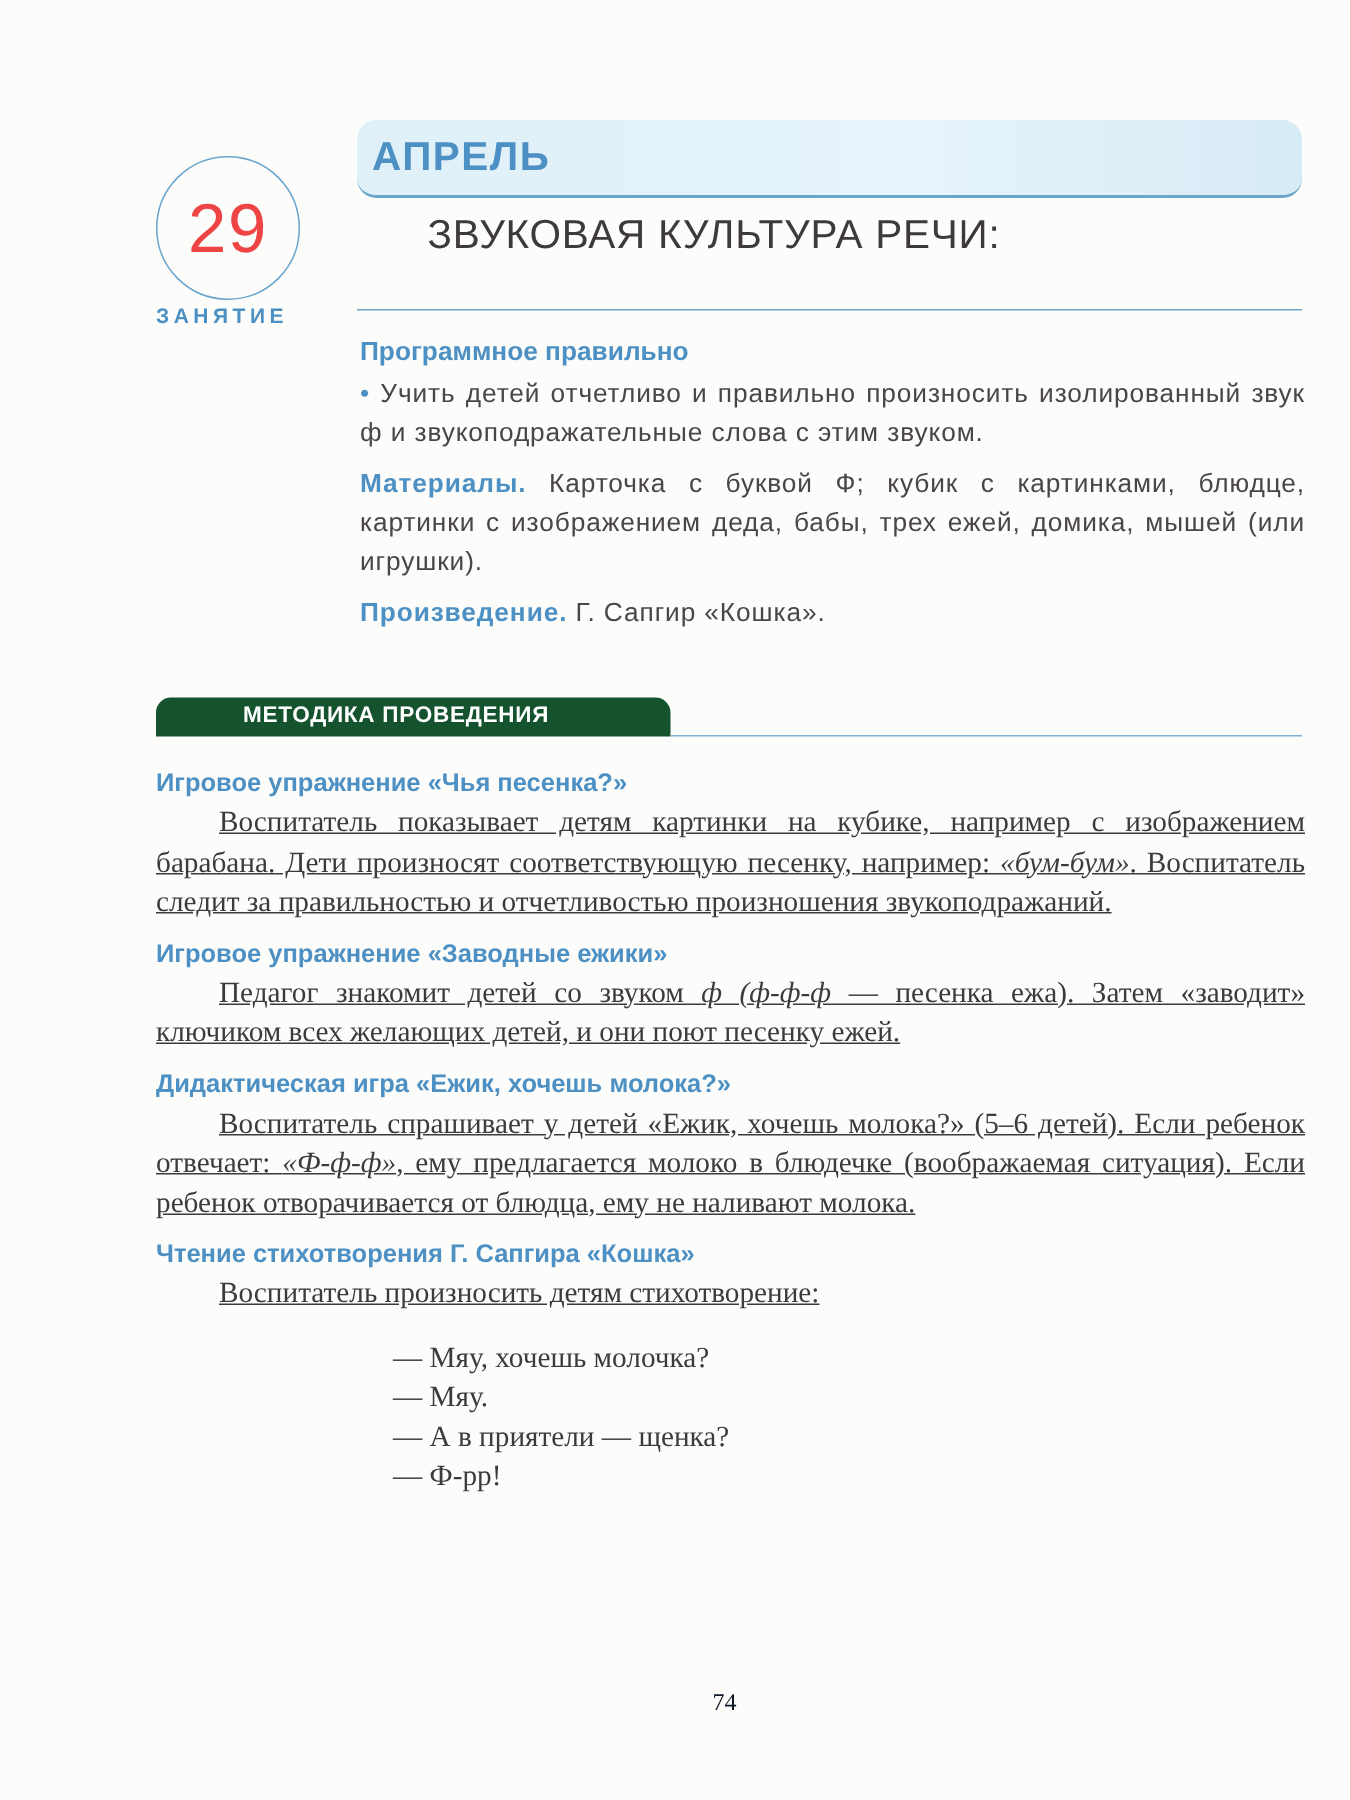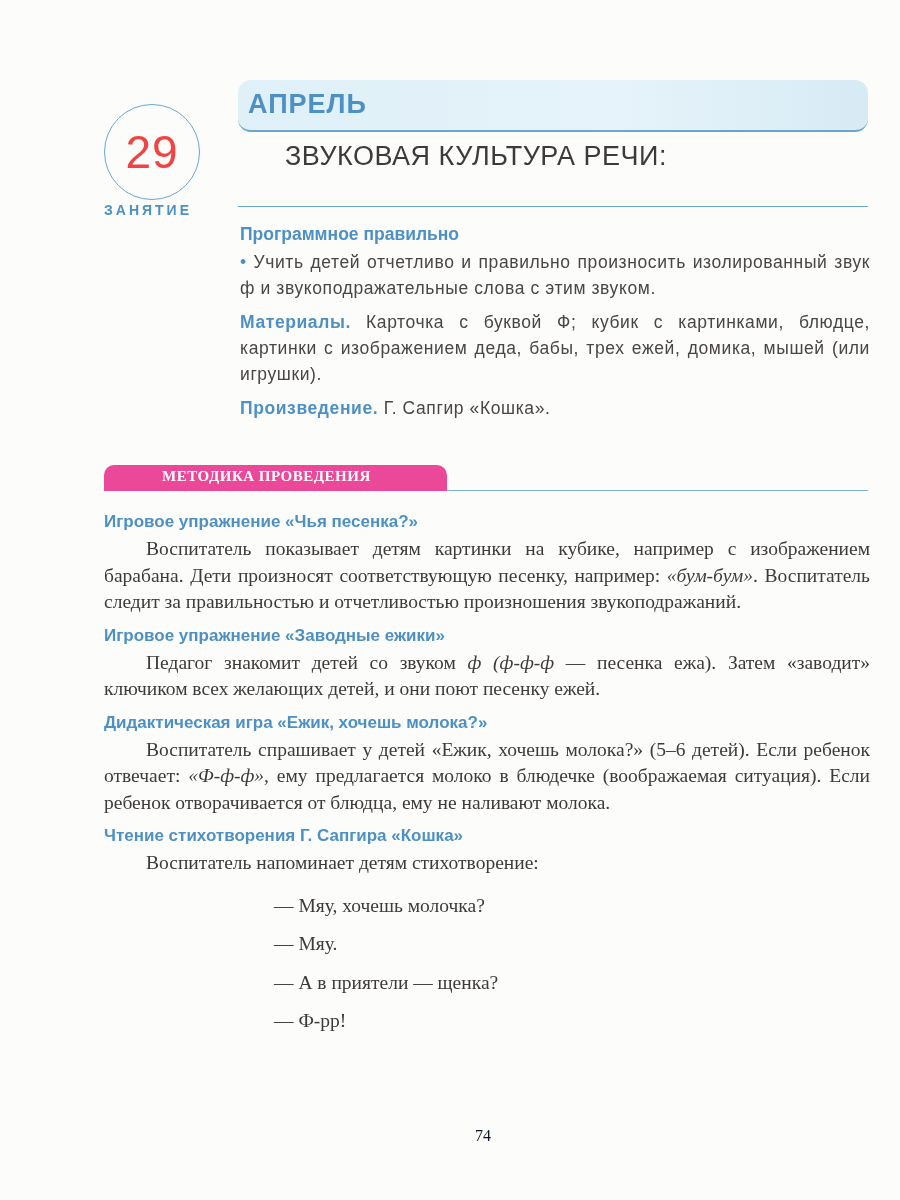--- a/index.html
+++ b/index.html
@@ -107,23 +107,22 @@
     }
     .program .bullet-color { color: #4d90c4; }
 
     
     .method-tab {
       position: absolute;
       left: 104px;
       top: 465px;
       width: 343px;
       height: 26px;
-      background: #ec4899;
+      background: #14532d;
       border-radius: 10px 10px 0 0;
-      font-family: Liberation Serif, serif;
     }
     .method-tab span {
       position: absolute;
       left: 58px;
       top: 3px;
       color: #ffffff;
       font-size: 15px;
       font-weight: bold;
       letter-spacing: 0.5px;
     }
@@ -149,28 +148,29 @@
       margin: 0;
       line-height: 24px;
     }
     .section-text {
       font-size: 19.5px;
       line-height: 26.5px;
       color: #3e3a3b;
       text-align: justify;
       text-indent: 42px;
       margin: 2px 0 8px 0;
+      text-decoration: underline;
     }
     .poem {
       margin: 16px 0 12px 158px;
       font-size: 19.5px;
       line-height: 26.5px;
       color: #3e3a3b;
     }
-    .poem div { margin: 12px; }
+    .poem div { margin: 0; }
     .final-text {
       font-size: 19.5px;
       line-height: 26.5px;
       color: #3e3a3b;
       text-align: justify;
       text-indent: 42px;
       margin: 0;
     }
     i { font-style: italic; }
 
@@ -225,21 +225,21 @@
   <h3 class="section-heading sans">Игровое упражнение «Чья песенка?»</h3>
   <p class="section-text serif"><span>Воспитатель показывает детям картинки на кубике, например с изображением барабана. Дети произносят соответствующую песенку, например: </span><i>«бум-бум»</i><span>. Воспитатель следит за правильностью и отчетливостью произношения звукоподражаний.</span></p>
 
   <h3 class="section-heading sans">Игровое упражнение «Заводные ежики»</h3>
   <p class="section-text serif"><span>Педагог знакомит детей со звуком </span><i>ф (ф-ф-ф</i><span> — песенка ежа). Затем «заводит» ключиком всех желающих детей, и они поют песенку ежей.</span></p>
 
   <h3 class="section-heading sans">Дидактическая игра «Ежик, хочешь молока?»</h3>
   <p class="section-text serif"><span>Воспитатель спрашивает у детей «Ежик, хочешь молока?» (5–6 детей). Если ребенок отвечает: </span><i>«Ф-ф-ф»</i><span>, ему предлагается молоко в блюдечке (воображаемая ситуация). Если ребенок отворачивается от блюдца, ему не наливают молока.</span></p>
 
   <h3 class="section-heading sans">Чтение стихотворения Г. Сапгира «Кошка»</h3>
-  <p class="section-text serif">Воспитатель напоминает детям стихотворение:</p>
+  <p class="section-text serif">Воспитатель произносить детям стихотворение:</p>
 
   <div class="poem serif">
     <div>— Мяу, хочешь молочка?</div>
     <div>— Мяу.</div>
     <div>— А в приятели — щенка?</div>
     <div>— Ф-рр!</div>
   </div>
 
 </div>
 

